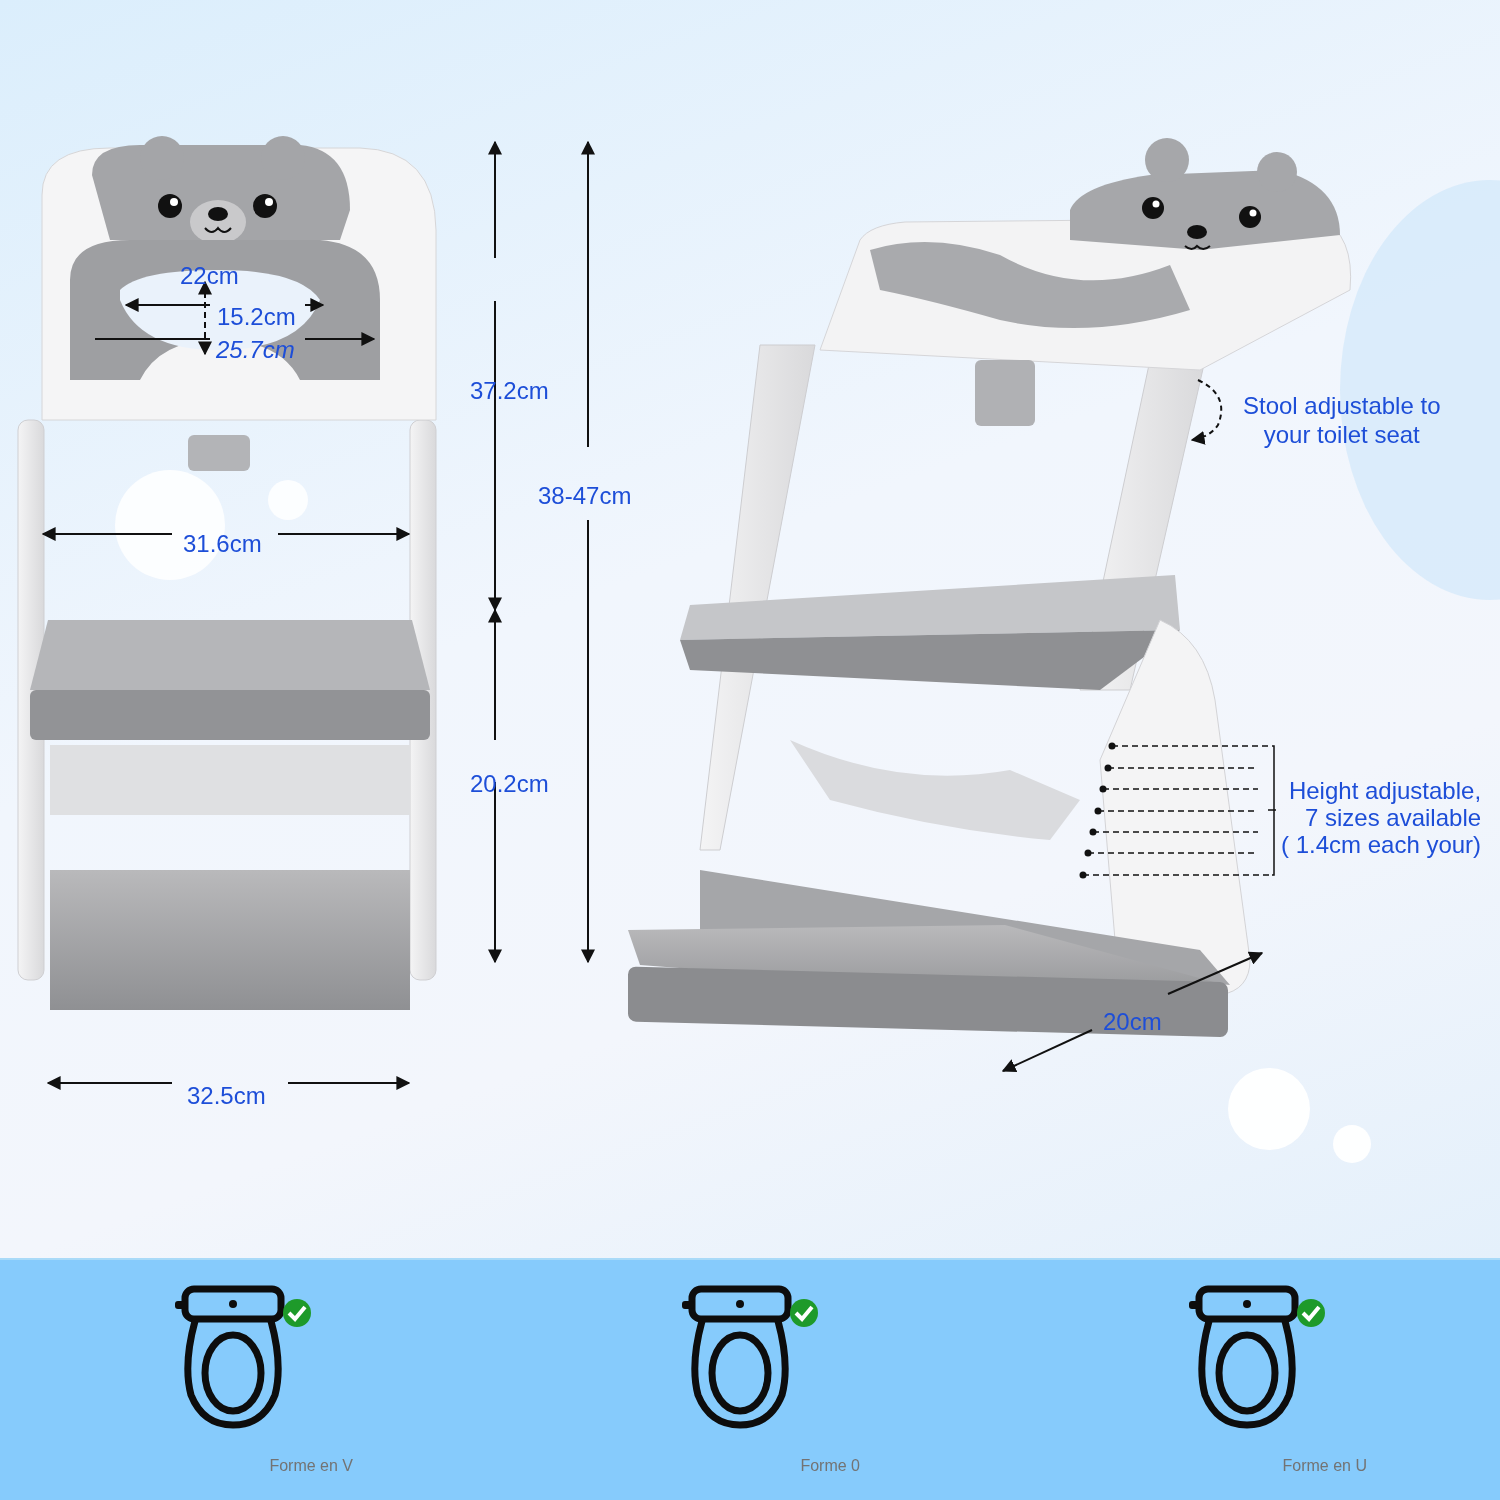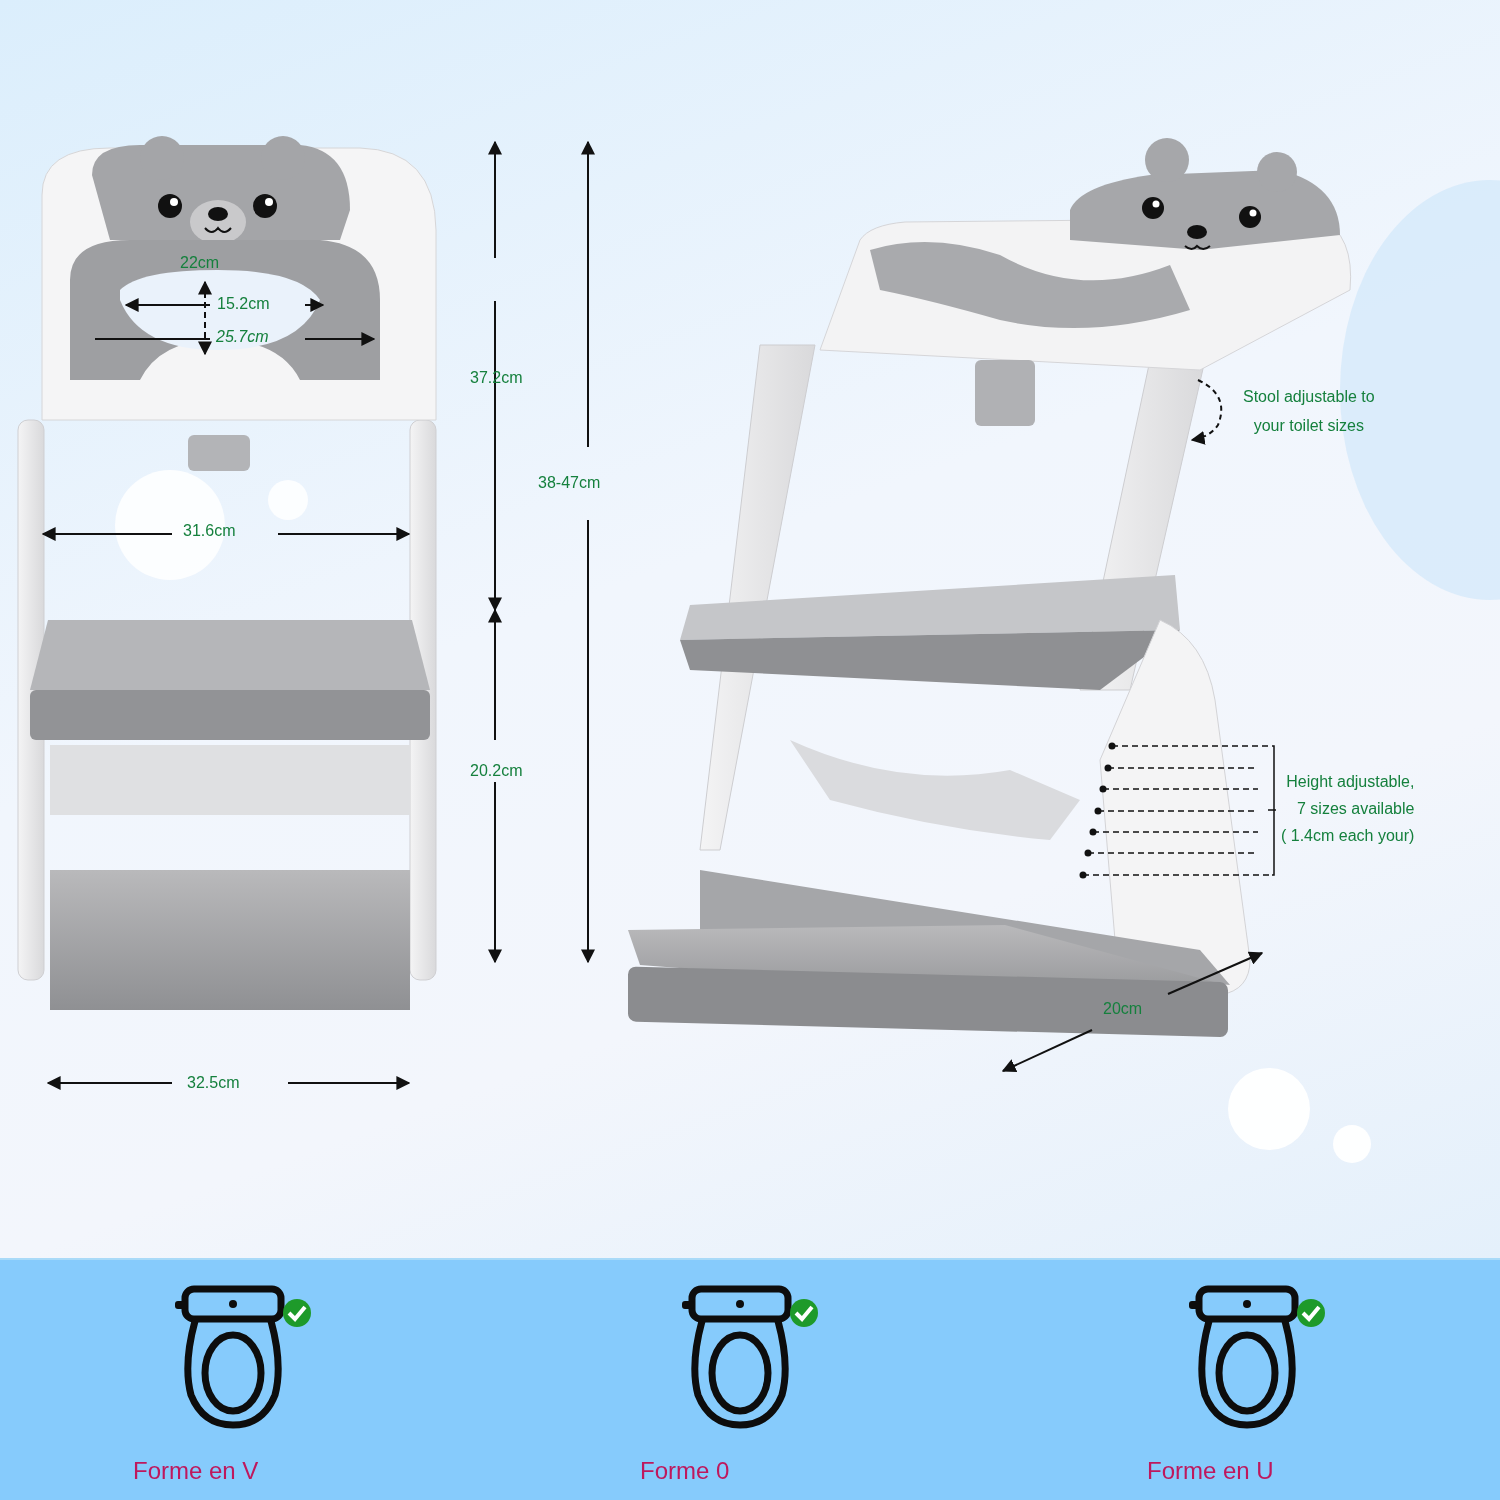--- a/index.html
+++ b/index.html
@@ -1,23 +1,23 @@
 <!DOCTYPE html>
 <html><head>
 <meta charset="utf-8">
 <style>
   html,body{margin:0;padding:0;}
   body{width:1500px;height:1500px;position:relative;overflow:hidden;font-family:"Liberation Sans",sans-serif;background:#eef5fc;}
   .bg{position:absolute;left:0;top:0;width:1500px;height:1258px;background:linear-gradient(160deg,#dbeefc 0%,#f1f6fd 45%,#f3f6fc 70%,#e4f0fb 100%);}
   .blob{position:absolute;border-radius:50%;}
-  .label{position:absolute;color:#15803d;font-size:16px;white-space:nowrap;line-height:1;}
+  .label{position:absolute;color:#1d4ed8;font-size:24px;white-space:nowrap;line-height:1;margin-top:9px;}
   .bottom{position:absolute;left:0;top:1258px;width:1500px;height:242px;background:#86cbfc;border-top:2px solid #a9daf8;}
   .shape-card{position:absolute;top:1285px;width:220px;height:200px;}
   .shape-card svg{position:absolute;left:40px;top:0;}
-  .shape-label{position:absolute;left:0;width:220px;top:172px;text-align:left;font-size:24px;color:#be185d;}
+  .shape-label{position:absolute;left:0;width:220px;top:172px;text-align:right;font-size:16px;color:#737373;}
   svg.overlay{position:absolute;left:0;top:0;}
 </style>
 </head>
 <body>
 
 <div class="bg"></div>
 <div class="blob" style="left:115px;top:470px;width:110px;height:110px;background:rgba(255,255,255,0.85);"></div>
 <div class="blob" style="left:268px;top:480px;width:40px;height:40px;background:rgba(255,255,255,0.85);"></div>
 <div class="blob" style="left:1228px;top:1068px;width:82px;height:82px;background:rgba(255,255,255,0.95);"></div>
 <div class="blob" style="left:1333px;top:1125px;width:38px;height:38px;background:rgba(255,255,255,0.95);"></div>
@@ -139,21 +139,21 @@
 <div class="label" style="left:216px;top:329px;font-style:italic;">25.7cm</div>
 <div class="label" style="left:183px;top:523px;">31.6cm</div>
 <div class="label" style="left:187px;top:1075px;text-align:center;">32.5cm</div>
 <div class="label" style="left:470px;top:370px;">37.2cm</div>
 <div class="label" style="left:470px;top:763px;">20.2cm</div>
 <div class="label" style="left:538px;top:475px;">38-47cm</div>
 <div class="label" style="left:1103px;top:1001px;">20cm</div>
 
 <div class="label" style="left:1243px;top:382px;text-align:center;line-height:29px;">
   <div>Stool adjustable to</div>
-  <div>your toilet sizes</div>
+  <div>your toilet seat</div>
 </div>
 
 <div class="label" style="left:1281px;top:768px;text-align:right;line-height:27px;">
   <div>Height adjustable,</div>
   <div>7 sizes available</div>
   <div>( 1.4cm each your)</div>
 </div>
 
 <div class="bottom"></div>
 

